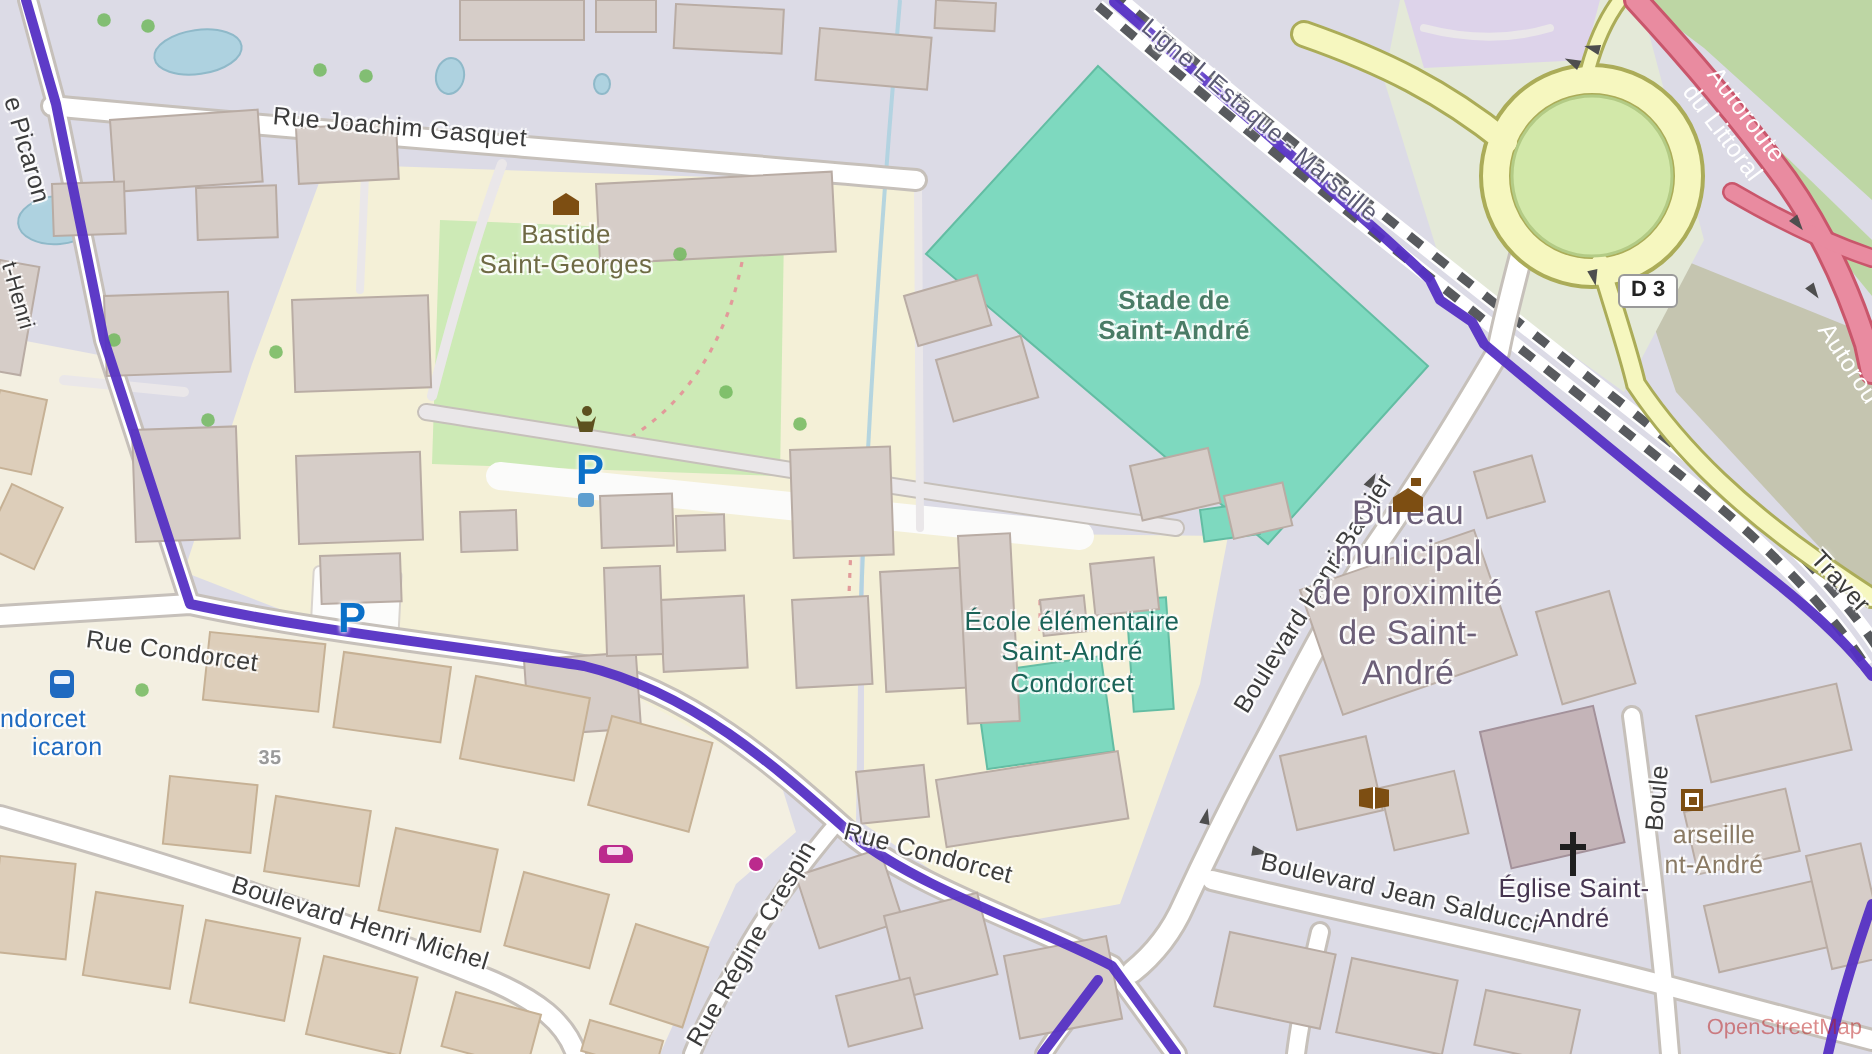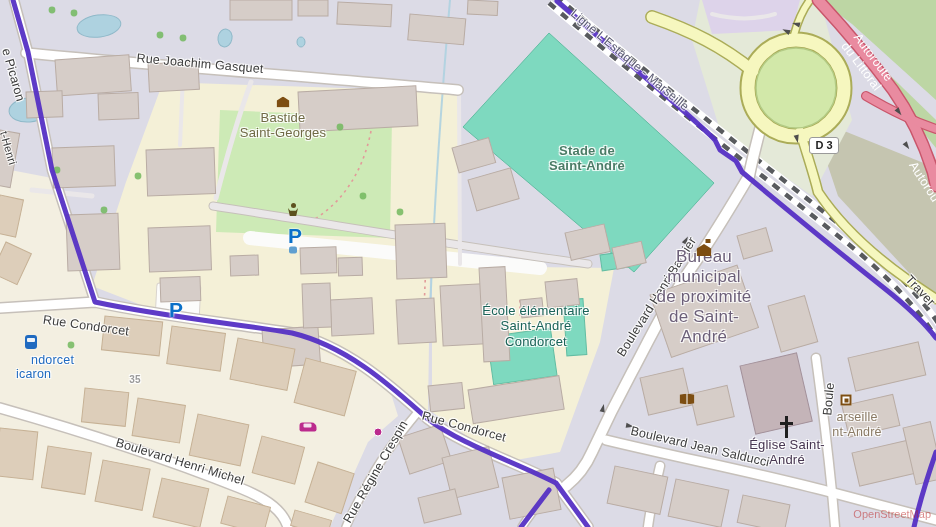--- a/index.html
+++ b/index.html
@@ -291,21 +291,21 @@
 Condorcet</div>
       <div class="map-label poi town" style="left: 704px; top: 297px; transform: translate(-50%, -50%) rotate(0deg);">Bureau
 municipal
 de proximité
 de Saint-
 André</div>
       <div class="map-label poi church" style="left: 787px; top: 452px; transform: translate(-50%, -50%) rotate(0deg);">Église Saint-
 André</div>
       <div class="map-label poi tan" style="left: 857px; top: 425px; transform: translate(-50%, -50%) rotate(0deg);">arseille
 nt-André</div>
-      <div class="map-label bus" style="left: 0px; top: 360px; transform: translate(0px, -50%) rotate(0deg); padding-left: 31px;">ndorcet</div>
+      <div class="map-label bus" style="left: 0px; top: 360px; transform: translate(0px, -50%) rotate(0deg);">ndorcet</div>
       <div class="map-label bus" style="left: 0px; top: 374px; transform: translate(0px, -50%) rotate(0deg); padding-left: 16px;">icaron</div>
       <div class="map-label hnum" style="left: 135px; top: 380px; transform: translate(-50%, -50%) rotate(0deg); font-weight: bold;">35</div>
     </div>
   <div id="icons">
       <div class="icon icon-manor" style="left: 283px; top: 102px;"></div>
       <div class="icon icon-townhall" style="left: 704px; top: 250px;"></div>
       <div class="icon icon-statue" style="left: 293px; top: 210px;"></div>
       <div class="icon icon-parking" style="left: 295px; top: 236px;">P</div>
       <div class="icon icon-parking" style="left: 176px; top: 310px;">P</div>
       <div class="icon icon-tap" style="left: 293px; top: 250px;"></div>

